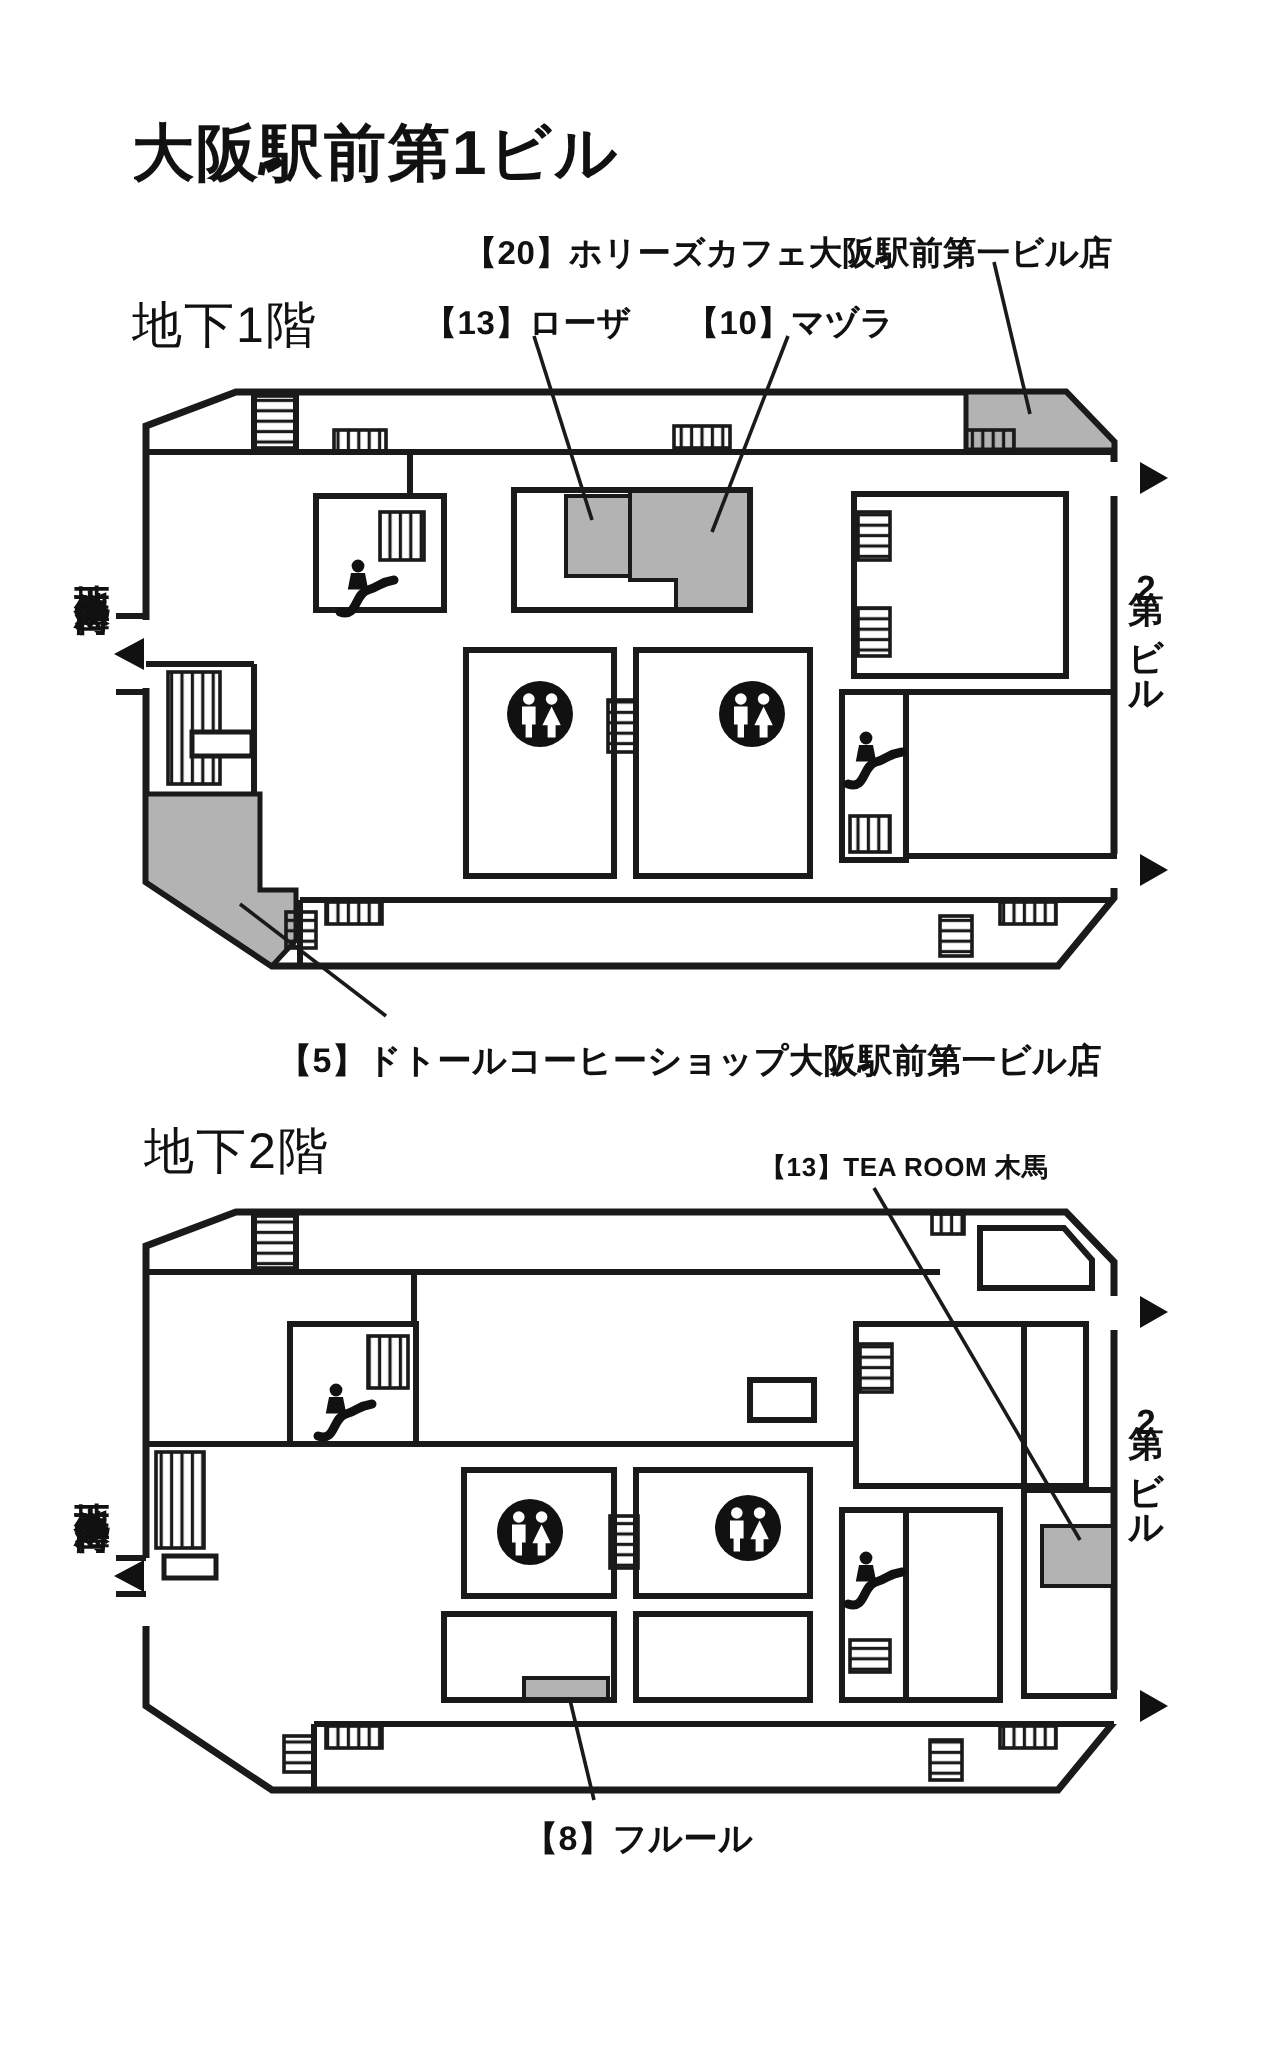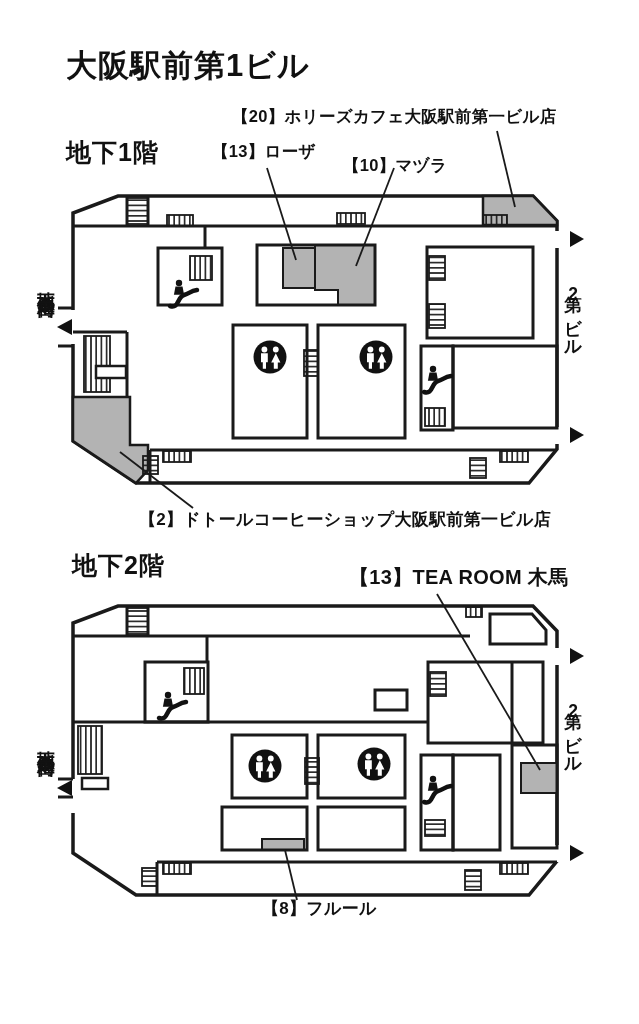--- a/index.html
+++ b/index.html
@@ -1,22 +1,22 @@
 <!DOCTYPE html>
 <html><head>
 <meta charset="utf-8">
 <style>
   html,body{margin:0;padding:0;background:#fff;}
   #stage{
     position:relative;width:639px;height:1024px;background:#fff;overflow:hidden;
     font-family:"Liberation Sans","DejaVu Sans",sans-serif;color:#111;
   }
-  .txt{position:absolute;font-weight:bold;white-space:nowrap;line-height:1.15;}
+  .txt{position:absolute;font-weight:bold;white-space:nowrap;line-height:1.15;margin-top:11px;}
   .title{font-size:31px;letter-spacing:1px;font-weight:800;}
-  .floorhead{font-size:25px;letter-spacing:1px;font-weight:700;}
+  .floorhead{font-size:25px;letter-spacing:1px;font-weight:400;}
   .shoplabel{font-size:16.5px;letter-spacing:0.3px;}
   .vtext{
     position:absolute;font-weight:bold;font-size:17.5px;letter-spacing:2px;
     writing-mode:vertical-rl;text-orientation:upright;white-space:nowrap;
   }
   svg{position:absolute;left:0;top:0;}
 </style>
 </head>
 <body>
 
@@ -177,24 +177,24 @@
       <polygon points="584,656 570,648 570,664" fill="#111"></polygon>
       <polygon points="584,853 570,845 570,861" fill="#111"></polygon>
     </g>
   </svg>
 
   <div class="txt title" style="left:66px;top:48px">大阪駅前第1ビル</div>
 
   <div class="txt floorhead" style="left:66px;top:138px">地下1階</div>
   <div class="txt shoplabel" style="left:232px;top:107px">【20】ホリーズカフェ大阪駅前第一ビル店</div>
   <div class="txt shoplabel" style="left:212px;top:142px">【13】ローザ</div>
-  <div class="txt shoplabel" style="left:343px;top:156px">【10】マヅラ</div>
-  <div class="txt shoplabel" style="left:139px;top:510px;font-size:17px">【2】ドトールコーヒーショップ大阪駅前第一ビル店</div>
+  <div class="txt shoplabel" style="left:343px;top:142px">【10】マヅラ</div>
+  <div class="txt shoplabel" style="left:139px;top:510px;font-size:17px">【5】ドトールコーヒーショップ大阪駅前第一ビル店</div>
   <div class="vtext" style="left:34px;top:278px">地下鉄西梅田</div>
   <div class="vtext" style="left:561px;top:282px">第2ビル</div>
 
   <div class="txt floorhead" style="left:72px;top:551px">地下2階</div>
-  <div class="txt shoplabel" style="left:349px;top:566px;font-size:20px">【13】TEA ROOM 木馬</div>
+  <div class="txt shoplabel" style="left:380px;top:566px;font-size:13px">【13】TEA ROOM 木馬</div>
   <div class="txt shoplabel" style="left:262px;top:899px;font-size:17px">【8】フルール</div>
   <div class="vtext" style="left:34px;top:737px">地下鉄西梅田</div>
   <div class="vtext" style="left:561px;top:699px">第2ビル</div>
 
 </div>
 
 </body></html>

